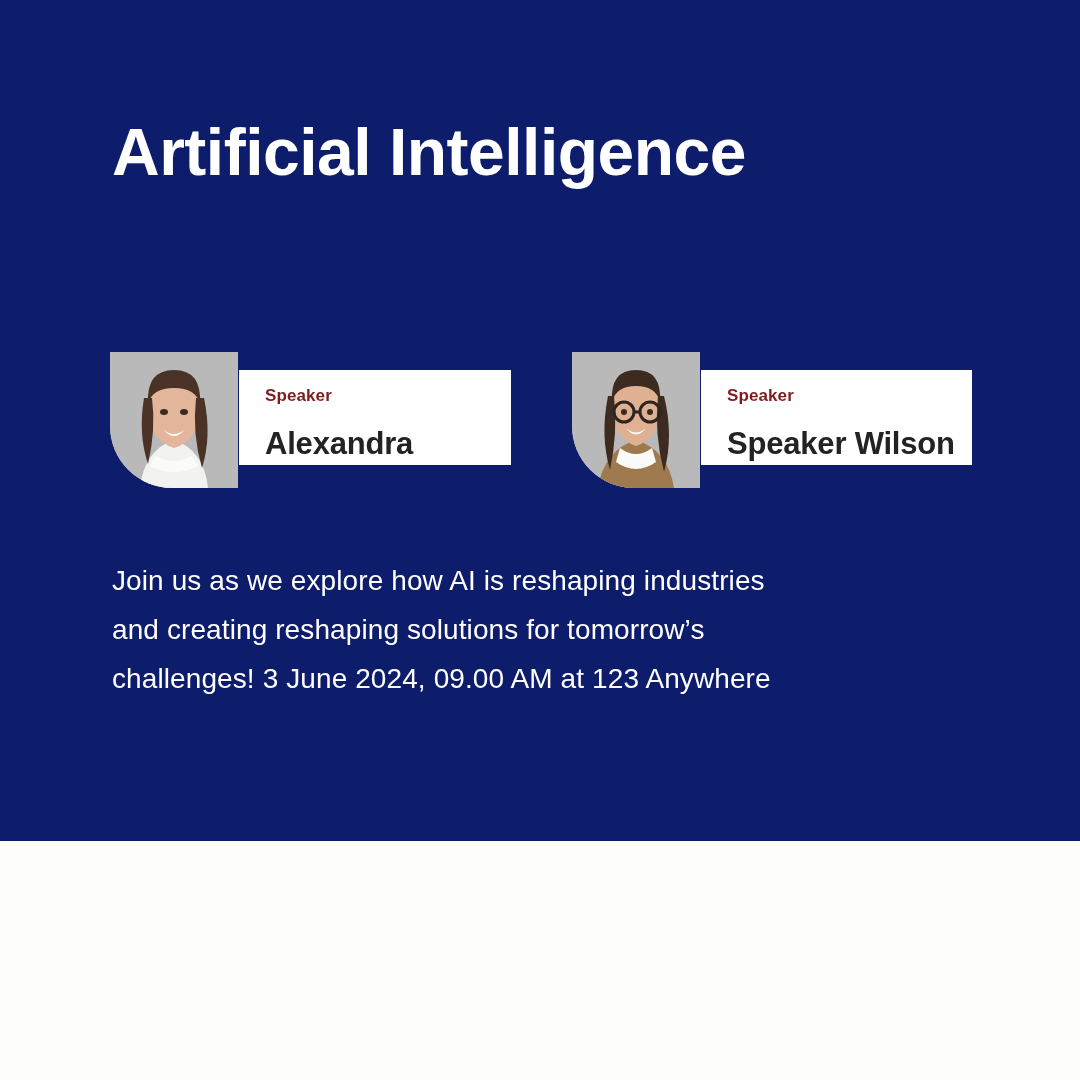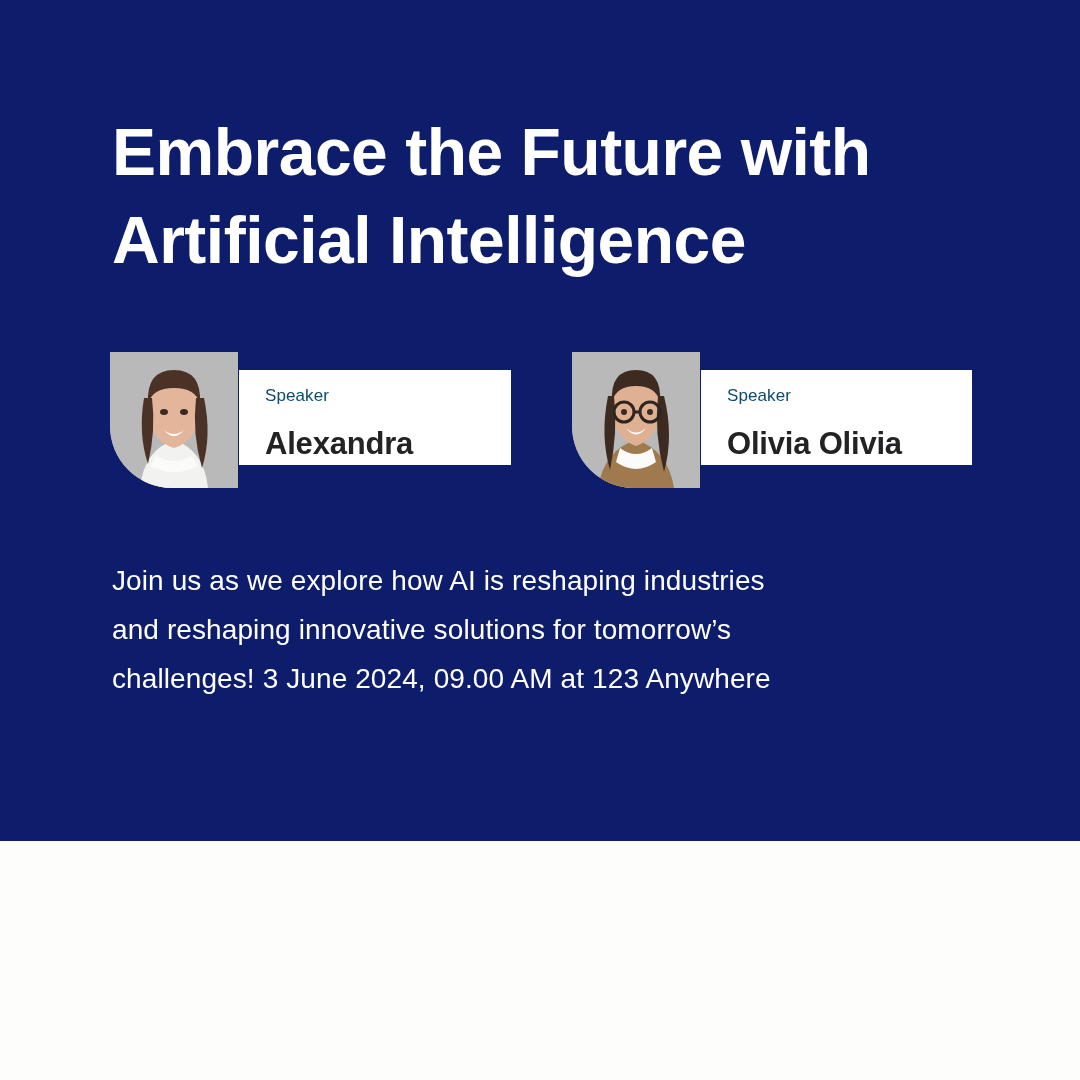--- a/index.html
+++ b/index.html
@@ -44,23 +44,23 @@
 
   .namecard {
     position:absolute; top:18px; height:95px;
     background:#ffffff;
     padding:16px 0 0 26px;
   }
   .speaker-1 .namecard { left:129px; width:272px; }
   .speaker-2 .namecard { left:129px; width:271px; }
 
   .speaker-role {
-    color:#0c4a6e;
+    color:#7f1d1d;
     font-size:17px;
-    font-weight:400;
+    font-weight:700;
     letter-spacing:0.1px;
     line-height:20px;
   }
   .speaker-name {
     color:#232325;
     font-size:31px;
     font-weight:700;
     letter-spacing:-0.2px;
     line-height:40px;
     margin-top:18px;
@@ -85,21 +85,20 @@
   }
 </style>
 </head>
 <body>
 
 <div class="poster">
 
   <div class="hero">
 
     <h1 class="title">
-      <span class="title-line">Embrace the Future with</span>
       <span class="title-line">Artificial Intelligence</span>
     </h1>
 
     <div class="speakers">
 
       <div class="speaker speaker-1">
         <div class="photo">
           <svg viewBox="0 0 128 136" preserveAspectRatio="xMidYMid slice" aria-hidden="true">
             <rect x="0" y="0" width="128" height="136" fill="#b9b9b9"></rect>
             <path d="M30 136 q4 -38 34 -48 q30 10 34 48 z" fill="#f2f2f0"></path>
@@ -132,29 +131,29 @@
             <circle cx="52" cy="60" r="10" fill="none" stroke="#2c2520" stroke-width="3"></circle>
             <circle cx="78" cy="60" r="10" fill="none" stroke="#2c2520" stroke-width="3"></circle>
             <path d="M62 60 h6" stroke="#2c2520" stroke-width="3"></path>
             <circle cx="52" cy="60" r="3" fill="#3a2a20"></circle>
             <circle cx="78" cy="60" r="3" fill="#3a2a20"></circle>
             <path d="M54 76 q10 9 20 0 q-10 13 -20 0 z" fill="#ffffff"></path>
           </svg>
         </div>
         <div class="namecard">
           <div class="speaker-role">Speaker</div>
-          <div class="speaker-name">Olivia Olivia</div>
+          <div class="speaker-name">Speaker Wilson</div>
         </div>
       </div>
 
     </div>
 
     <p class="body-copy">
       <span class="body-line">Join us as we explore how AI is reshaping industries</span>
-      <span class="body-line">and reshaping innovative solutions for tomorrow’s</span>
+      <span class="body-line">and creating reshaping solutions for tomorrow’s</span>
       <span class="body-line">challenges! 3 June 2024, 09.00 AM at 123 Anywhere</span>
     </p>
 
   </div>
 
   <div class="footer">
 
     
 
     

